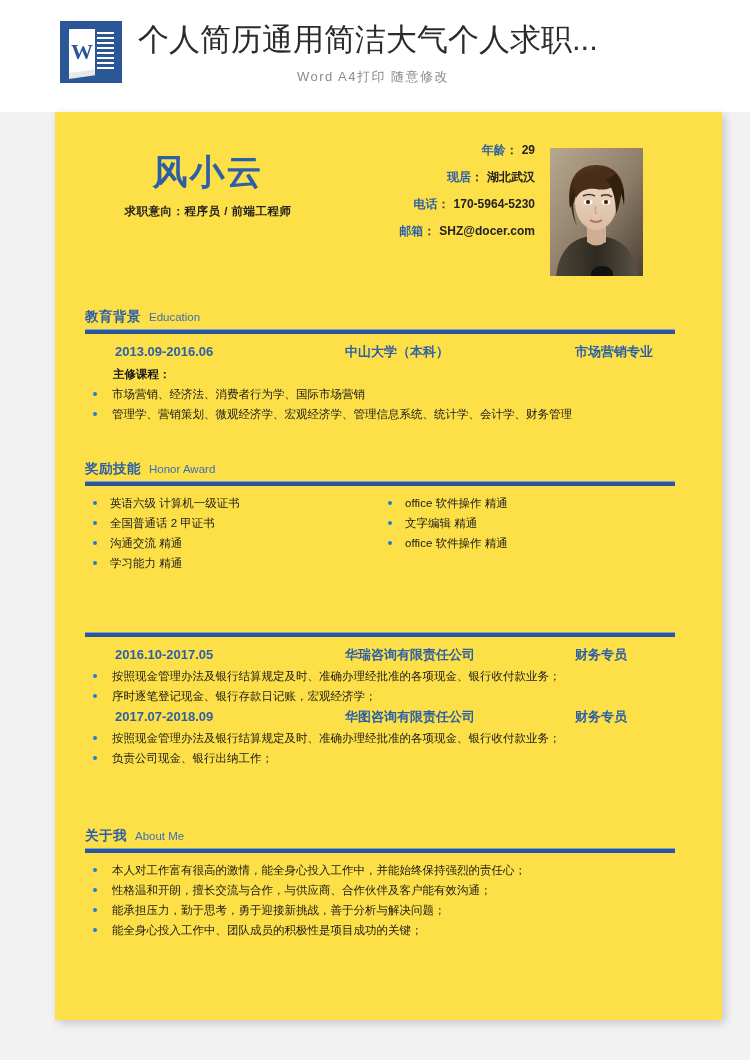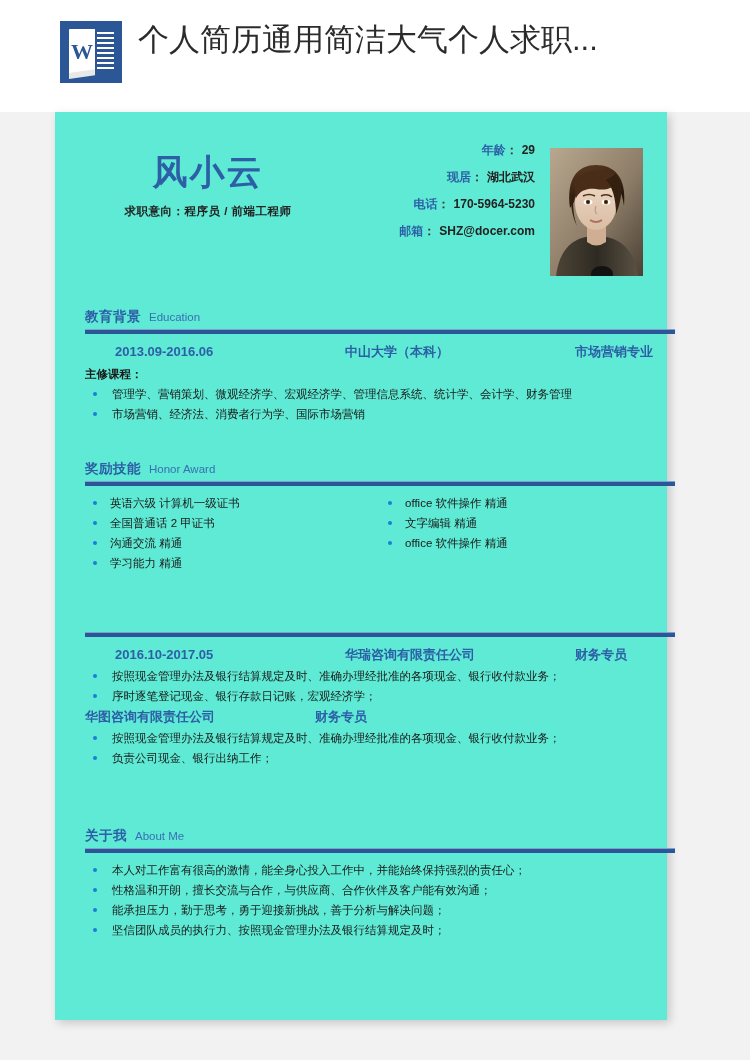--- a/index.html
+++ b/index.html
@@ -93,23 +93,23 @@
     margin-top: 6px;
     letter-spacing: 1.5px;
     width: 470px;
   }
 
   
   .sheet {
     position: absolute;
     left: 55px;
     top: 112px;
-    width: 612px;
+    width: 667px;
     height: 908px;
-    background: #5eead4;
+    background: #fde047;
     box-shadow: 3px 3px 9px rgba(0,0,0,0.18);
   }
 
   
   .hdr {
     position: relative;
     height: 180px;
   }
   .hdr-name-col {
     position: absolute;
@@ -209,20 +209,21 @@
   .three-col .c1 { width: 230px; padding-left: 30px; }
   .three-col .c2 { width: 215px; }
   .three-col .c3 { flex: 1; text-align: left; padding-left: 15px; }
 
   .subtitle {
     font-size: 11.5px;
     font-weight: bold;
     color: #1a1a1a;
     margin-top: 1px;
     line-height: 20px;
+    margin-left: 28px;
   }
 
   ul.bl {
     list-style: none;
     margin: 0;
     padding: 0;
   }
   ul.bl li {
     position: relative;
     padding-left: 27px;
@@ -268,20 +269,21 @@
           <i></i>
           <i></i>
           <i></i>
           <i></i>
           <i></i>
       </div>
     </div>
 
     <div class="banner-text">
       <div class="banner-title">个人简历通用简洁大气个人求职...</div>
+      <div class="banner-sub">Word A4打印  随意修改</div>
     </div>
 
   </div>
 </div>
 
 <div class="sheet">
 
   <div class="hdr">
 
     <div class="hdr-name-col">
@@ -369,22 +371,22 @@
 
     <div class="three-col">
       <div class="c1">2013.09-2016.06</div>
       <div class="c2">中山大学（本科）</div>
       <div class="c3">市场营销专业</div>
     </div>
 
     <div class="subtitle">主修课程：</div>
 
     <ul class="bl">
+      <li>市场营销、经济法、消费者行为学、国际市场营销</li>
       <li>管理学、营销策划、微观经济学、宏观经济学、管理信息系统、统计学、会计学、财务管理</li>
-      <li>市场营销、经济法、消费者行为学、国际市场营销</li>
     </ul>
   </div>
 
   <div class="section" style="top:348px;">
     <div class="sec-head">
       <span class="sec-cn">奖励技能</span>
       <span class="sec-en">Honor Award</span>
     </div>
     <div class="sec-rule"></div>
 
@@ -417,20 +419,21 @@
         <div class="c3">财务专员</div>
       </div>
       <ul class="bl">
         <li>按照现金管理办法及银行结算规定及时、准确办理经批准的各项现金、银行收付款业务；</li>
         <li>序时逐笔登记现金、银行存款日记账，宏观经济学；</li>
       </ul>
     </div>
 
     <div>
       <div class="three-col">
+        <div class="c1">2017.07-2018.09</div>
         <div class="c2">华图咨询有限责任公司</div>
         <div class="c3">财务专员</div>
       </div>
       <ul class="bl">
         <li>按照现金管理办法及银行结算规定及时、准确办理经批准的各项现金、银行收付款业务；</li>
         <li>负责公司现金、银行出纳工作；</li>
       </ul>
     </div>
   </div>
 
@@ -438,17 +441,17 @@
     <div class="sec-head">
       <span class="sec-cn">关于我</span>
       <span class="sec-en">About Me</span>
     </div>
     <div class="sec-rule"></div>
 
     <ul class="bl">
       <li>本人对工作富有很高的激情，能全身心投入工作中，并能始终保持强烈的责任心；</li>
       <li>性格温和开朗，擅长交流与合作，与供应商、合作伙伴及客户能有效沟通；</li>
       <li>能承担压力，勤于思考，勇于迎接新挑战，善于分析与解决问题；</li>
-      <li>坚信团队成员的执行力、按照现金管理办法及银行结算规定及时；</li>
+      <li>能全身心投入工作中、团队成员的积极性是项目成功的关键；</li>
     </ul>
   </div>
 
 </div>
 
 </body></html>

